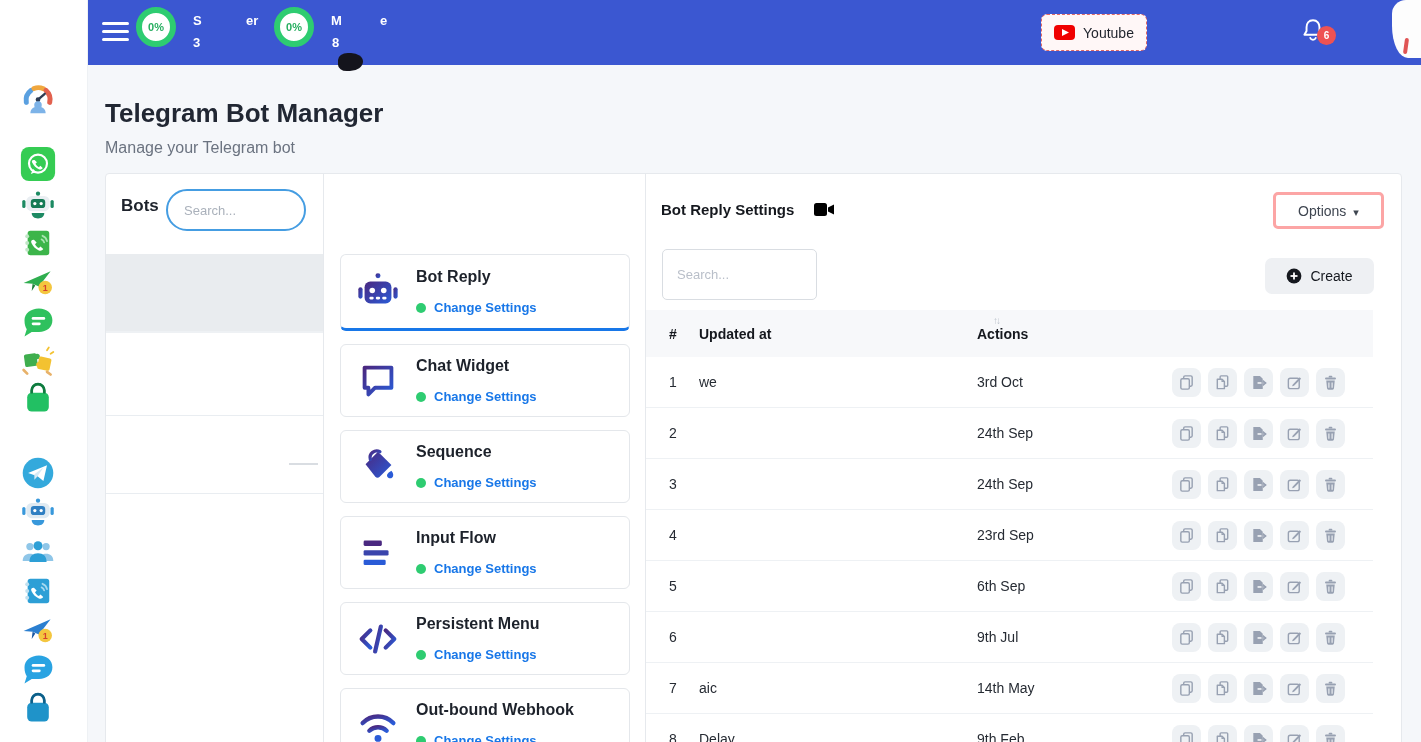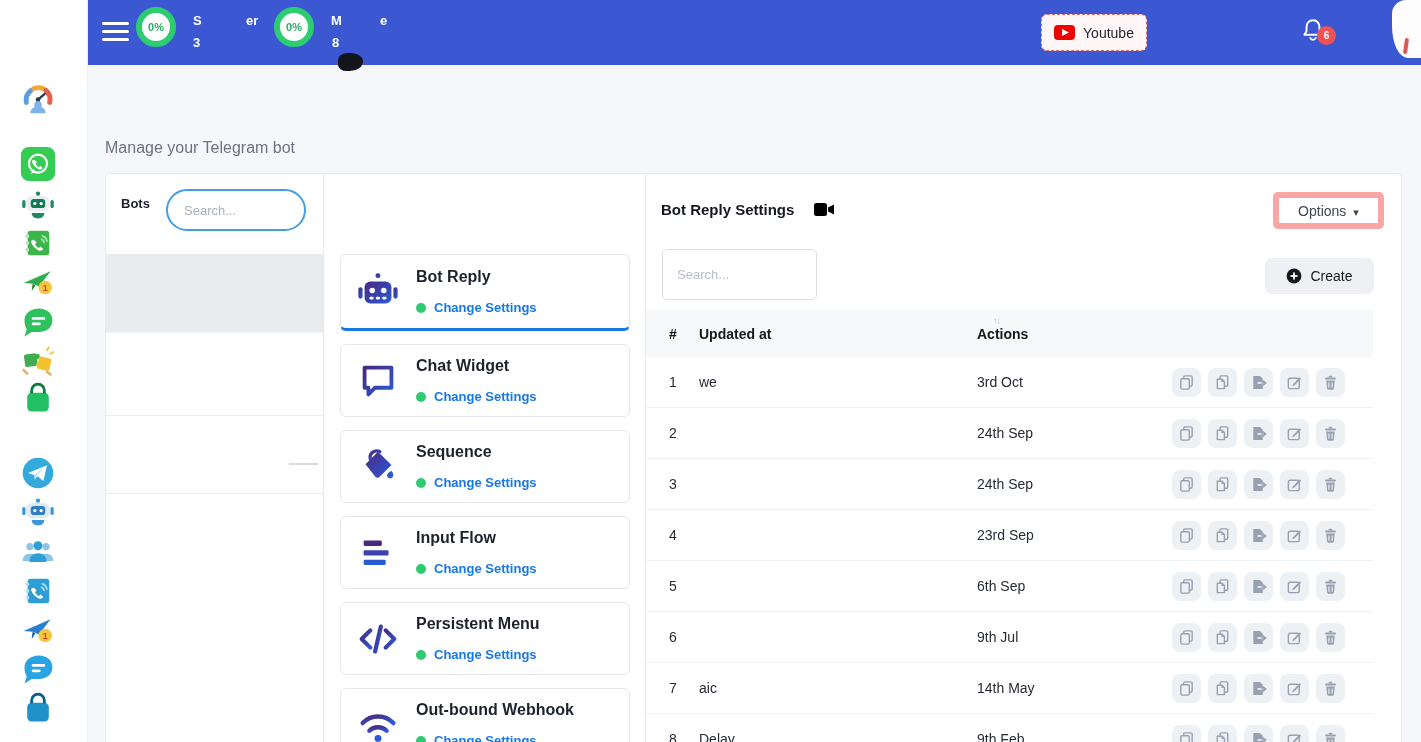--- a/index.html
+++ b/index.html
@@ -35,41 +35,41 @@
   .page-title { position:absolute; left:17px; top:33px; font-size:26px; font-weight:bold; color:#212733; }
   .page-subtitle { position:absolute; left:17px; top:74px; font-size:16px; color:#6b7380; }
 
   
   .main-card { position:absolute; left:17px; top:108px; width:1297px; height:600px; background:#fff; border:1px solid #e6e9ed; border-radius:4px 4px 0 0; }
   .col1 { position:absolute; left:0; top:0; width:217px; height:100%; }
   .col2 { position:absolute; left:217px; top:0; width:323px; height:100%; border-left:1px solid #e6e9ed; border-right:1px solid #e6e9ed; }
   .col3 { position:absolute; left:540px; top:0; width:756px; height:100%; }
 
   
-  .bots-label { position:absolute; left:15px; top:22px; font-size:13px; font-weight:bold; color:#1d222b; }
+  .bots-label { position:absolute; left:15px; top:22px; font-size:17px; font-weight:bold; color:#1d222b; }
   .bots-search { position:absolute; left:60px; top:15px; width:140px; height:42px; border:2px solid #459de2; border-radius:21px; outline:none; padding:0 16px; font-size:13px; color:#333; font-family:"Liberation Sans",sans-serif; }
   .bots-search::placeholder { color:#aab1bb; }
   .bot-selected { position:absolute; left:0; top:80px; width:100%; height:77px; background:#e9ecef; cursor:pointer; }
   .bot-row1 { position:absolute; left:0; top:159px; width:100%; height:83px; border-bottom:1px solid #e9edf1; cursor:pointer; }
   .bot-row2 { position:absolute; left:0; top:242px; width:100%; height:78px; border-bottom:1px solid #e9edf1; cursor:pointer; }
   .hr-top { position:absolute; left:0; top:157px; width:100%; height:2px; background:#eef1f4; }
   .remnant-dash { position:absolute; left:183px; top:289px; width:29px; height:2px; background:#d9dde2; }
 
   
   .setting-card { position:absolute; left:16px; width:290px; height:73px; background:#fff; border:1px solid #e4e7eb; border-radius:6px; display:flex; align-items:center; padding:0 14px; gap:15px; cursor:pointer; }
   .setting-card.active { height:77px; border-bottom:3px solid #1877e8; border-radius:6px; }
   .setting-card .s-icon { width:46px; height:46px; flex:0 0 auto; display:flex; align-items:center; justify-content:center; }
   .s-title { font-size:16px; font-weight:bold; color:#1d222b; }
   .s-link-row { display:flex; align-items:center; gap:8px; margin-top:14px; cursor:pointer; }
   .green-dot { width:10px; height:10px; border-radius:50%; background:#2ecc71; }
   .s-link { font-size:13px; font-weight:bold; color:#1877e8; }
 
   
   .rp-title { position:absolute; left:15px; top:27px; font-size:15px; font-weight:bold; color:#15181e; display:flex; align-items:center; gap:20px; }
-  .options-btn { position:absolute; left:627px; top:18px; width:111px; height:37px; background:#fff; border:6px solid #fca5a5; border-radius:5px; display:flex; align-items:center; justify-content:center; gap:7px; font-size:14px; color:#3f4651; cursor:pointer; }
+  .options-btn { position:absolute; left:627px; top:18px; width:111px; height:37px; background:#fff; border:3px solid #fca5a5; border-radius:5px; display:flex; align-items:center; justify-content:center; gap:7px; font-size:14px; color:#3f4651; cursor:pointer; }
   .options-caret::after { content:"▾"; font-size:11px; color:#3f4651; }
   .rp-search { position:absolute; left:16px; top:75px; width:155px; height:51px; border:1px solid #d9dde2; border-radius:5px; outline:none; padding:0 14px; font-size:13px; font-family:"Liberation Sans",sans-serif; color:#333; }
   .rp-search::placeholder { color:#b9bfc9; }
   .create-btn { position:absolute; left:619px; top:84px; width:109px; height:36px; background:#eef0f3; border-radius:7px; display:flex; align-items:center; justify-content:center; gap:8px; font-size:14px; color:#15181e; cursor:pointer; }
 
   .table { position:absolute; left:0; top:136px; width:727px; }
   .t-head { display:grid; grid-template-columns:30px 278px 195px auto; align-items:center; height:47px; background:#f7f8fa; padding-left:23px; font-size:14px; font-weight:bold; color:#15181e; position:relative; }
   .t-cell { position:relative; }
   .sort-icon { position:absolute; top:-11px; font-size:10px; color:#bcc3cc; letter-spacing:-2px; cursor:pointer; }
   .sort-icon::after { content:"↑↓"; }
@@ -281,20 +281,21 @@
     </div>
 
     <div class="artifact-blob">
         <div class="red"></div>
       </div>
   </header>
 
   <div class="artifact-dark"></div>
 
   <main class="content">
+    <h1 class="page-title">Telegram Bot Manager</h1>
     <p class="page-subtitle">Manage your Telegram bot</p>
 
     <div class="main-card">
 
       <section class="col1">
         <span class="bots-label">Bots</span>
         <input class="bots-search" placeholder="Search..." style="">
         <div class="bot-selected"></div>
         <div class="hr-top"></div>
         <div class="bot-row1"></div>

